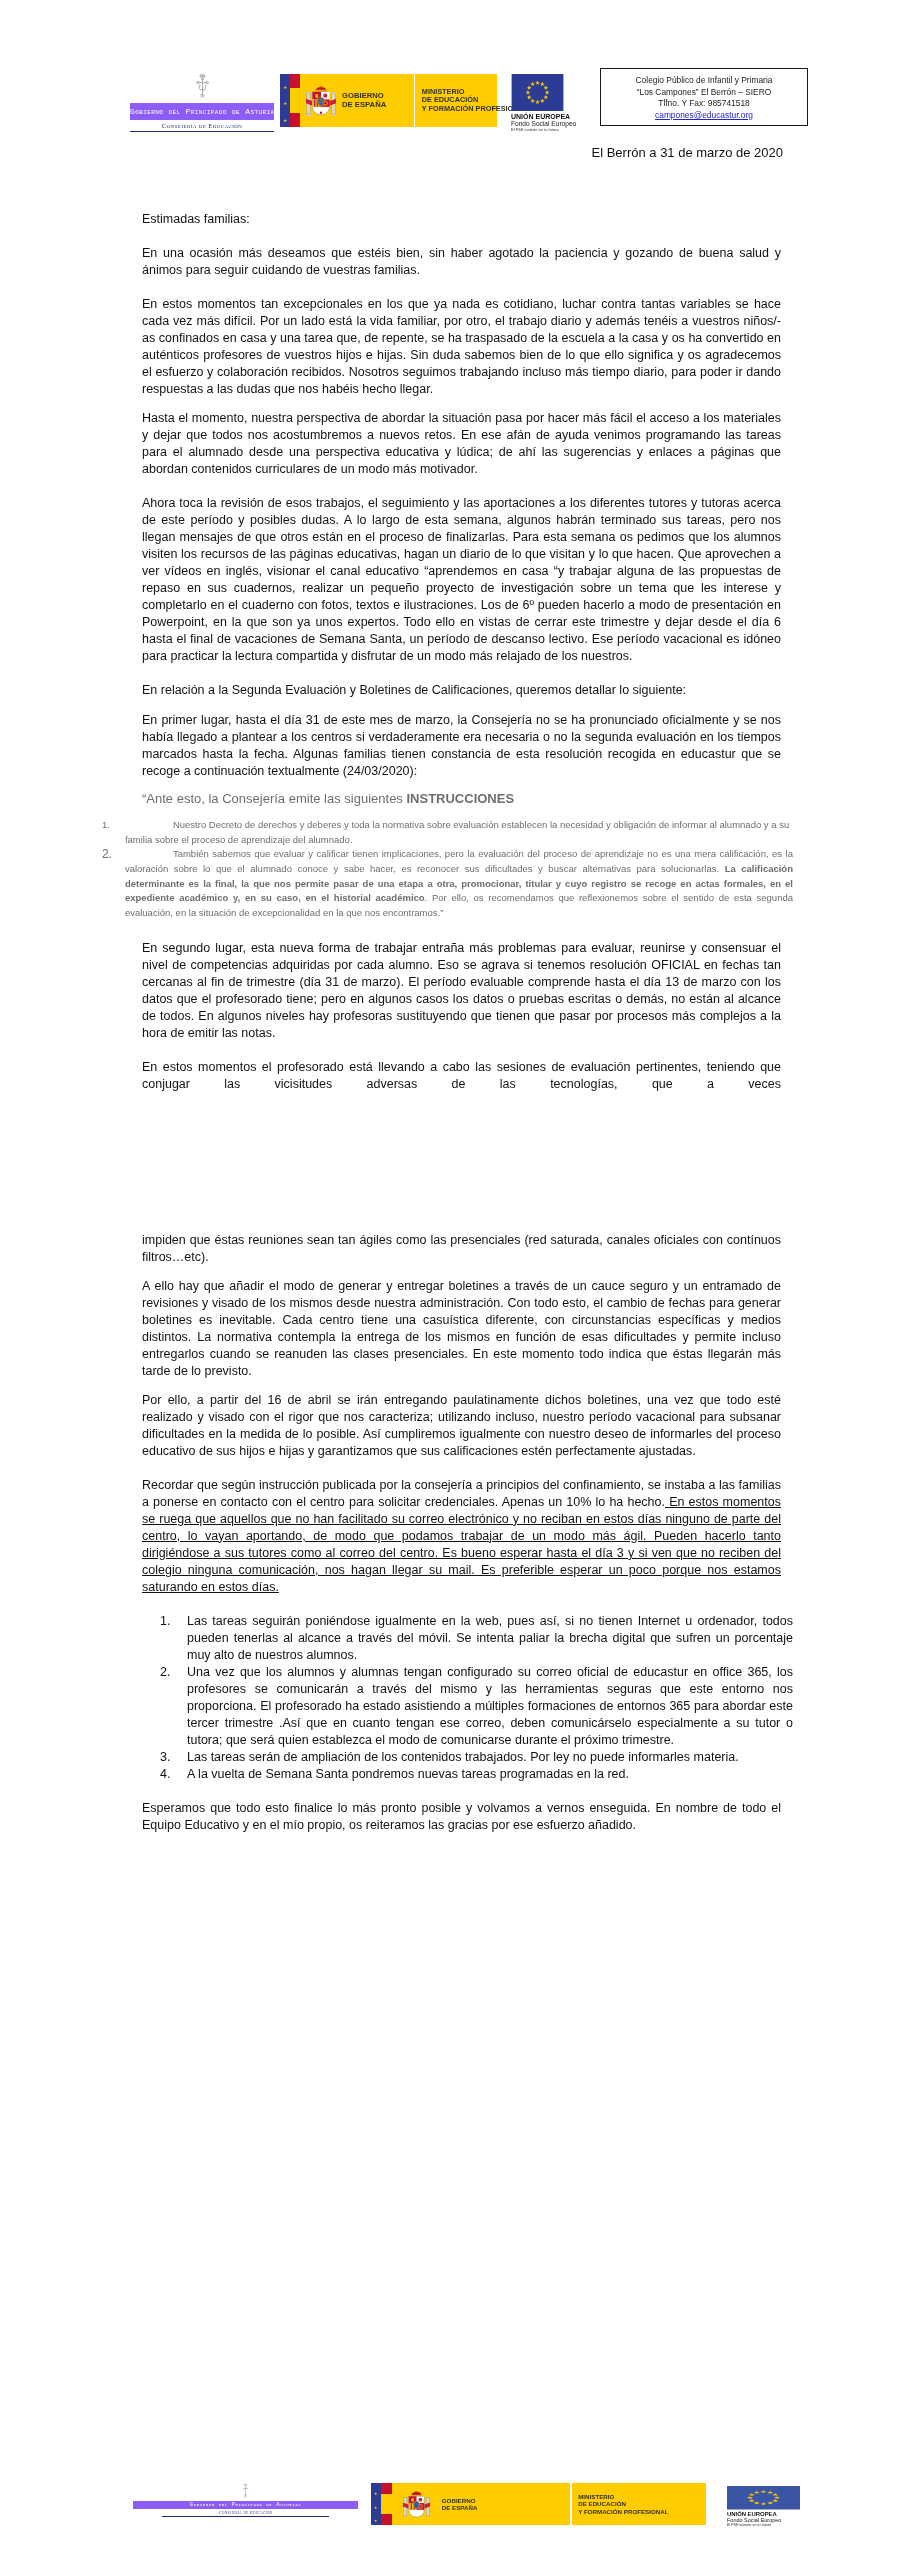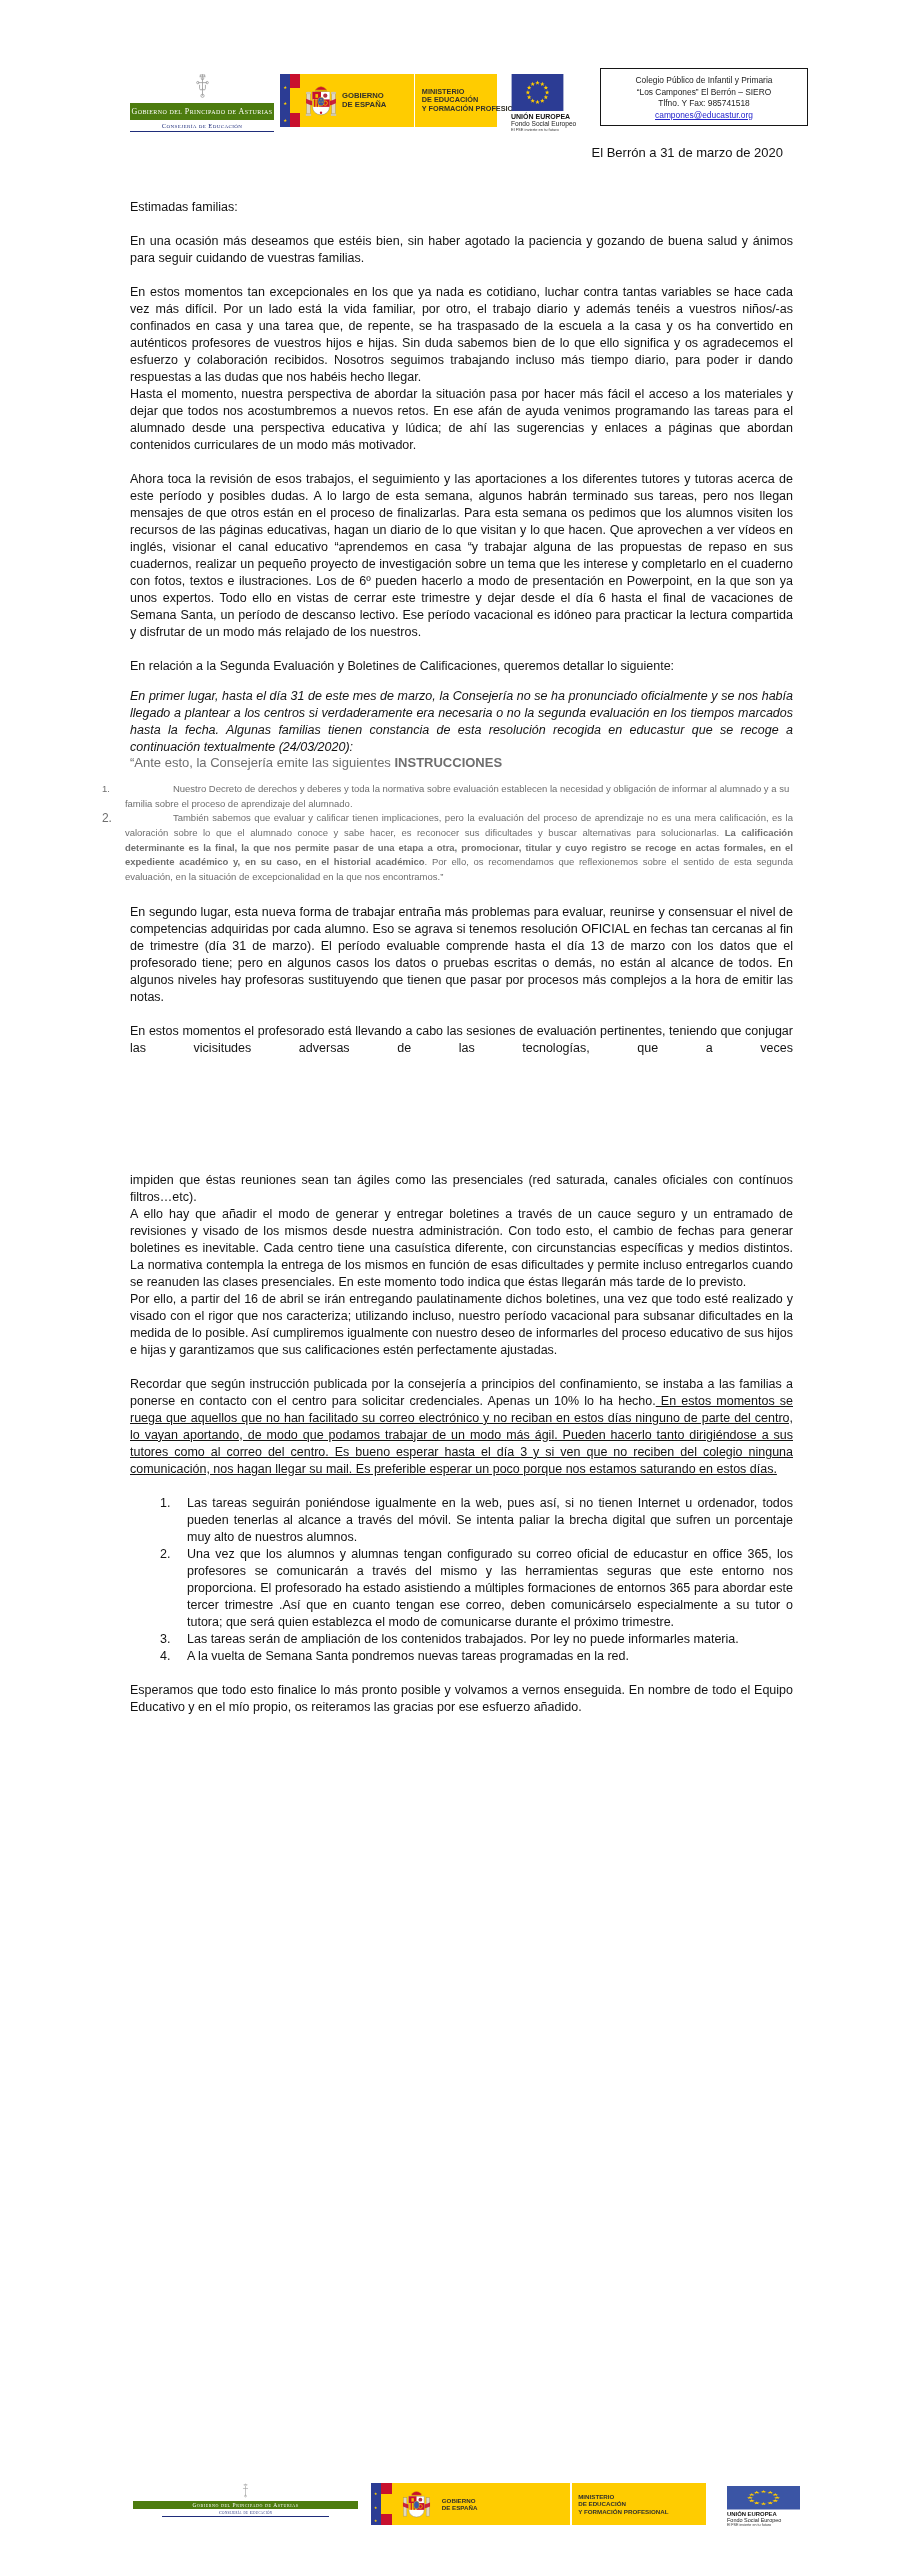--- a/index.html
+++ b/index.html
@@ -9,22 +9,22 @@
     background:#ffffff;
     font-family:"Liberation Sans", sans-serif;
     color:#161616;
     overflow:hidden;
   }
 
   
   .ast-logo { position:absolute; left:130px; top:73px; width:144px; text-align:center; }
   .ast-crest { display:block; margin:0 auto 1.5px; }
   .ast-bar {
-    background:#4d7c0f; color:#ffffff;
-    font-family:Liberation Serif, serif; font-variant:small-caps;
+    background:#8b5cf6; color:#ffffff;
+    font-family:Liberation Mono, monospace; font-variant:small-caps;
     font-size:8px; letter-spacing:0.4px; line-height:17.6px; height:17.6px;
     white-space:nowrap;
   }
   .ast-sub {
     color:#1f2d7b; font-family:"Liberation Serif", serif; font-variant:small-caps;
     font-size:6.6px; letter-spacing:0.4px; padding:2.2px 0 2.2px;
     border-bottom:1.1px solid #1f2d7b;
   }
 
   .spain-block { position:absolute; left:280px; top:74px; width:217px; height:53px; display:flex; }
@@ -54,23 +54,23 @@
   .date-line {
     position:absolute; left:130px; top:145px; width:653px;
     text-align:right; font-size:13px; color:#131313;
   }
 
   
   .letter {
     position:absolute; left:130px; top:199px; width:663px;
     font-size:12.5px; line-height:17px; color:#131313;
   }
-  .letter p { margin:0; text-align:justify; }
+  .letter p { margin:12px; text-align:justify; }
   .mt    { margin-top:17px !important; }
-  .mt-sm { margin-top:12.5px !important;font-style:italic; }
+  .mt-sm { margin-top:12.5px !important; }
   .mt-lg { margin-top:19px !important; }
   .justify-last { text-align-last:justify; }
   .ul { text-decoration:underline; }
 
   .quote-intro {
     margin:17.6px 0 0; color:#6e6e6e; font-size:13px; line-height:13.2px;
     text-align:left !important;
   }
   .gray-list { list-style:none; margin:13.2px 0 0; padding:0; color:#6e6e6e; font-size:9.5px; line-height:14.7px; }
   .gray-list li { position:relative; margin-left:-5.1px; text-indent:48px; text-align:left; }

